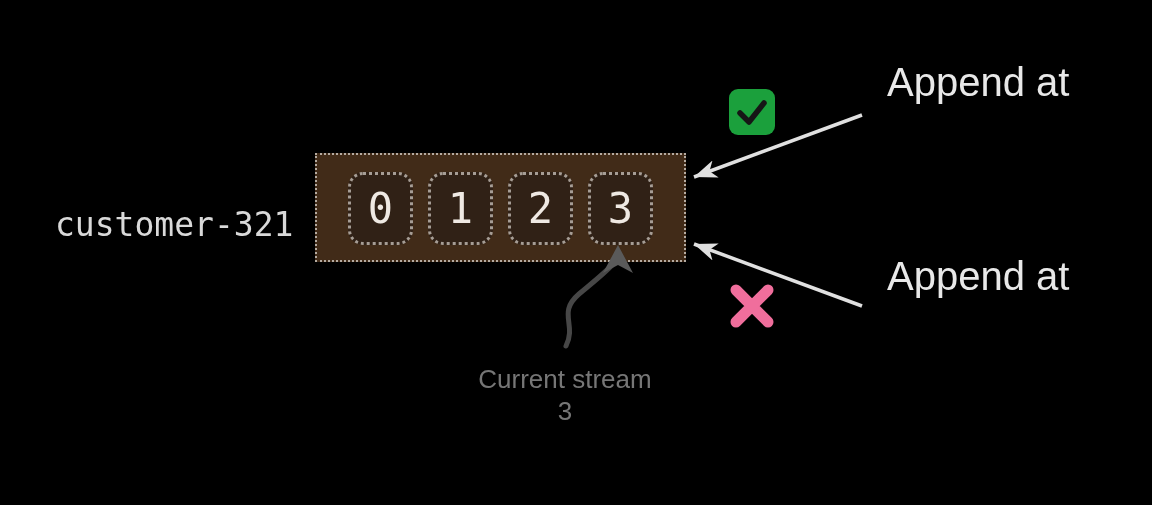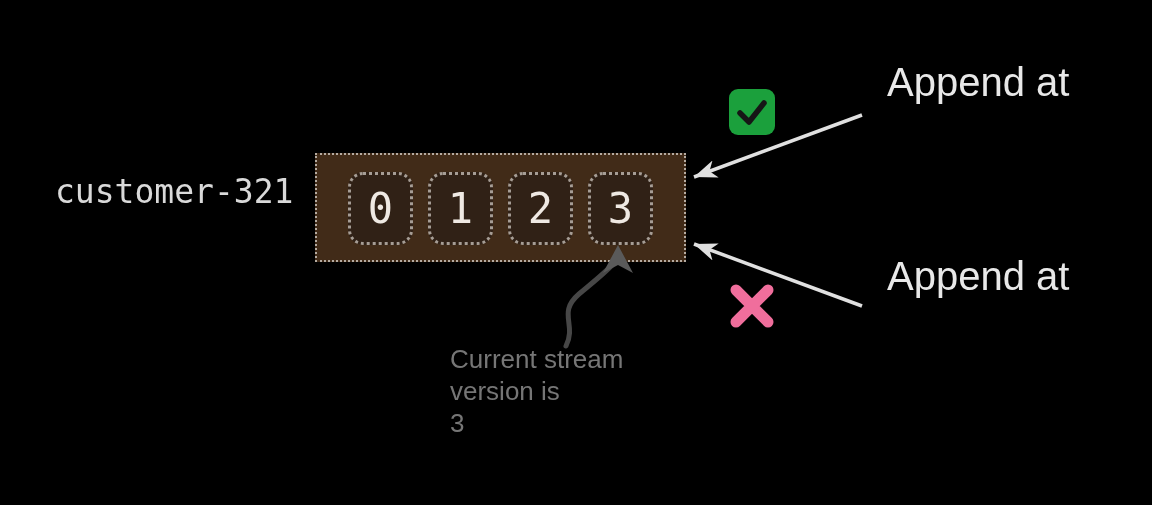--- a/index.html
+++ b/index.html
@@ -13,21 +13,21 @@
     height: 505px;
     background: #000000;
     overflow: hidden;
     font-family: "Liberation Sans", sans-serif;
   }
 
   
   .stream-name {
     position: absolute;
     left: 55px;
-    top: 173px;
+    top: 206px;
     font-family: "DejaVu Sans Mono", monospace;
     font-size: 33px;
     line-height: 38px;
     color: #d9d9d9;
     white-space: nowrap;
   }
 
   
   .stream-box {
     position: absolute;
@@ -88,22 +88,23 @@
     white-space: nowrap;
     margin-left: 19px;
   }
   .append-label.valid { top: 54px; }
   .append-label.invalid { top: 248px; }
 
   
   .caption {
     position: absolute;
     left: 450px;
-    top: 343px;
+    top: 363px;
     width: 230px;
+    text-align: center;
     font-size: 26px;
     line-height: 32px;
     color: #767676;
   }
 
   
   .overlay {
     position: absolute;
     left: 0;
     top: 0;
@@ -150,21 +151,20 @@
   <div class="append-label valid">
     <div>Append at</div>
   </div>
 
   <div class="append-label invalid">
     <div>Append at</div>
   </div>
 
   <div class="caption">
     <div>Current stream</div>
-    <div>version is</div>
     <div>3</div>
   </div>
 
   <svg class="overlay" aria-hidden="true">
     <defs>
       <marker id="ah" markerWidth="26" markerHeight="20" refX="23" refY="9" orient="auto" markerUnits="userSpaceOnUse">
         <path d="M23,9 L0,0 L6.5,9 L0,18 Z" fill="#e0e0e0"></path>
       </marker>
     </defs>
 

